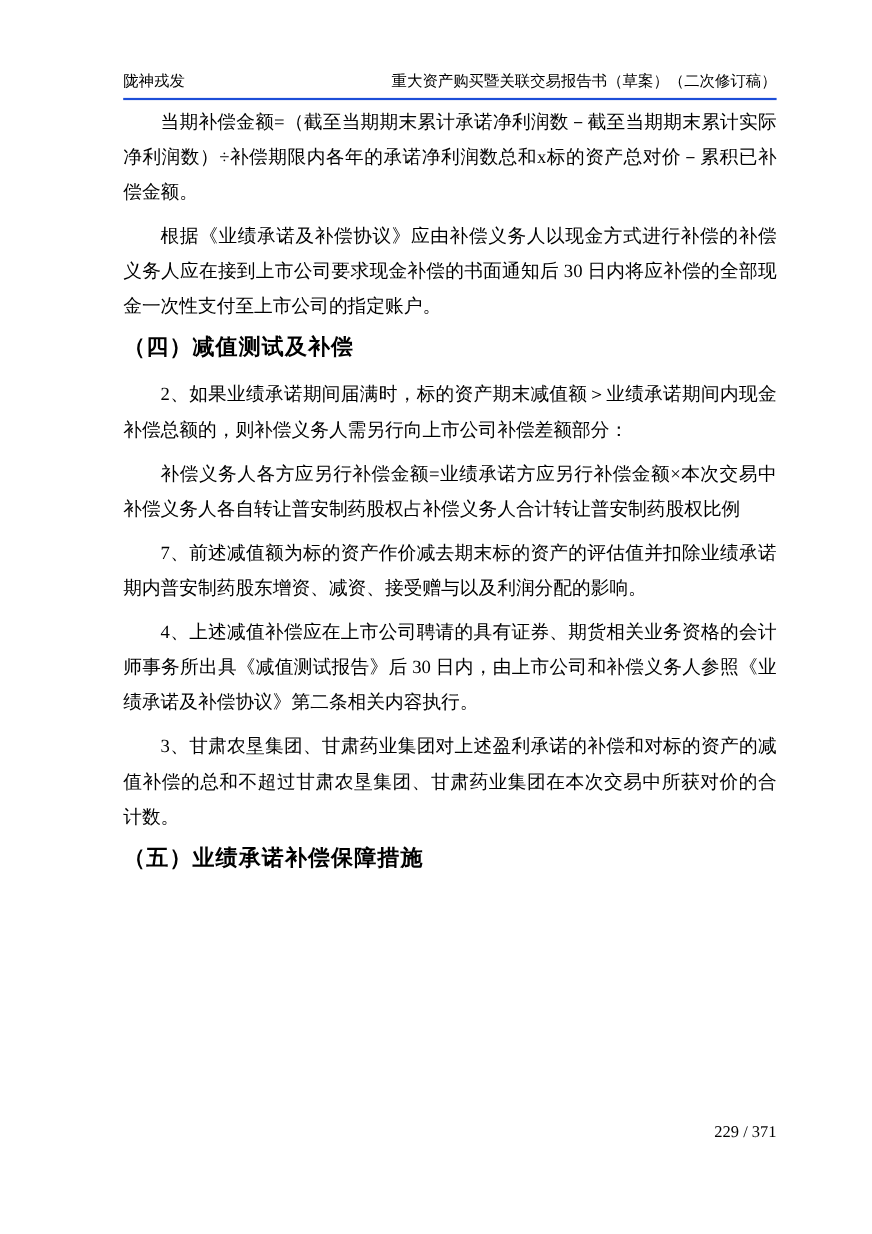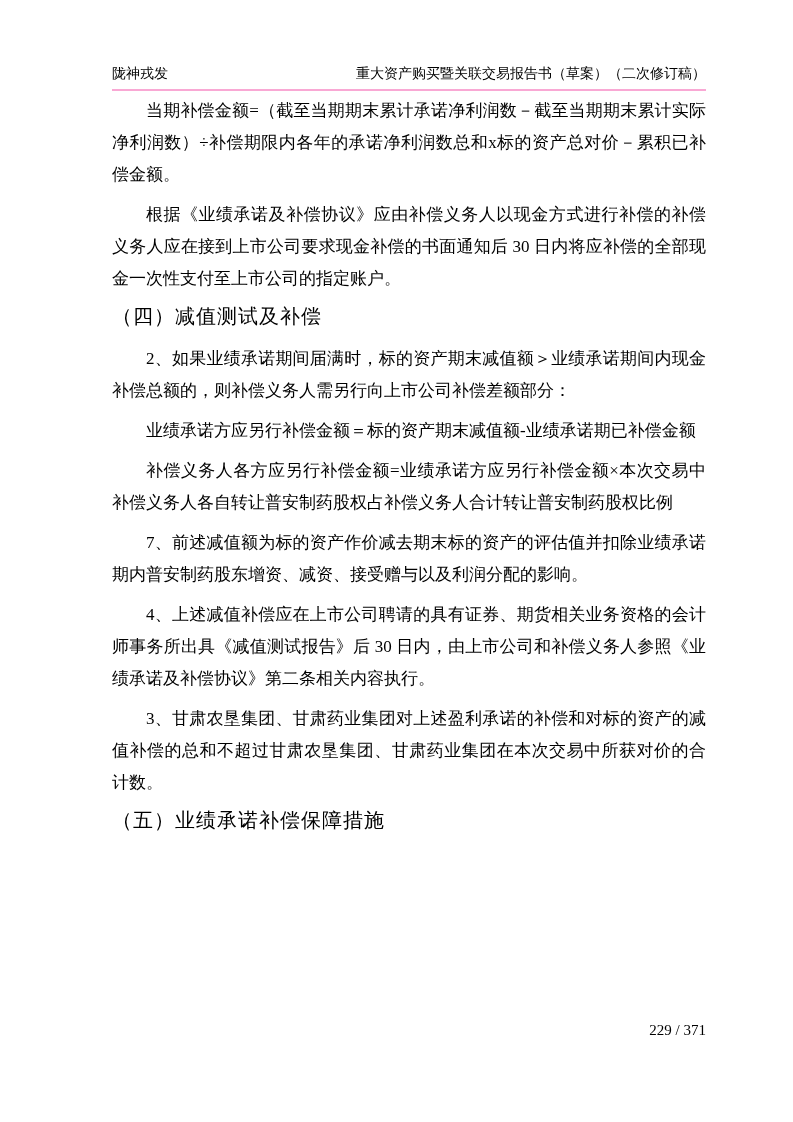--- a/index.html
+++ b/index.html
@@ -19,41 +19,41 @@
   .page-header {
     position: absolute;
     left: 112px;
     top: 50px;
     width: 594px;
     display: flex;
     justify-content: space-between;
     align-items: flex-end;
     font-size: 14px;
     padding-bottom: 6px;
-    border-bottom: 2px solid #f9a8d4;
+    border-bottom: 2px solid #1d4ed8;
   }
   .page-header .hleft { white-space: nowrap; }
   .page-header .hright { white-space: nowrap; margin-top: 15px; }
   .content {
     position: absolute;
     left: 112px;
     top: 95px;
     width: 594px;
     font-size: 17px;
     line-height: 32px;
     text-align: justify;
   }
   .para {
     text-indent: 2em;
     margin: 0 0 8px 0;
     font-family: Liberation Serif, serif;
   }
   .heading {
     font-family: "Liberation Sans", "DejaVu Sans", sans-serif;
-    font-weight: normal;
+    font-weight: bold;
     font-size: 20px;
     line-height: 26px;
     letter-spacing: 1px;
     margin: 8px 0 14px 0;
     text-align: left;
   }
   .page-footer {
     position: absolute;
     right: 87px;
     top: 1022px;
@@ -70,21 +70,20 @@
   <div class="page-header">
     <span class="hleft">陇神戎发</span>
     <span class="hright">重大资产购买暨关联交易报告书（草案）（二次修订稿）</span>
   </div>
 
   <div class="content">
     <p class="para">当期补偿金额=（截至当期期末累计承诺净利润数－截至当期期末累计实际净利润数）÷补偿期限内各年的承诺净利润数总和x标的资产总对价－累积已补偿金额。</p>
     <p class="para">根据《业绩承诺及补偿协议》应由补偿义务人以现金方式进行补偿的补偿义务人应在接到上市公司要求现金补偿的书面通知后 30 日内将应补偿的全部现金一次性支付至上市公司的指定账户。</p>
     <h2 class="heading">（四）减值测试及补偿</h2>
     <p class="para">2、如果业绩承诺期间届满时，标的资产期末减值额＞业绩承诺期间内现金补偿总额的，则补偿义务人需另行向上市公司补偿差额部分：</p>
-    <p class="para">业绩承诺方应另行补偿金额＝标的资产期末减值额-业绩承诺期已补偿金额</p>
     <p class="para">补偿义务人各方应另行补偿金额=业绩承诺方应另行补偿金额×本次交易中补偿义务人各自转让普安制药股权占补偿义务人合计转让普安制药股权比例</p>
     <p class="para">7、前述减值额为标的资产作价减去期末标的资产的评估值并扣除业绩承诺期内普安制药股东增资、减资、接受赠与以及利润分配的影响。</p>
     <p class="para">4、上述减值补偿应在上市公司聘请的具有证券、期货相关业务资格的会计师事务所出具《减值测试报告》后 30 日内，由上市公司和补偿义务人参照《业绩承诺及补偿协议》第二条相关内容执行。</p>
     <p class="para">3、甘肃农垦集团、甘肃药业集团对上述盈利承诺的补偿和对标的资产的减值补偿的总和不超过甘肃农垦集团、甘肃药业集团在本次交易中所获对价的合计数。</p>
     <h2 class="heading">（五）业绩承诺补偿保障措施</h2>
   </div>
 
   <div class="page-footer">229 / 371</div>
 
 </div>

